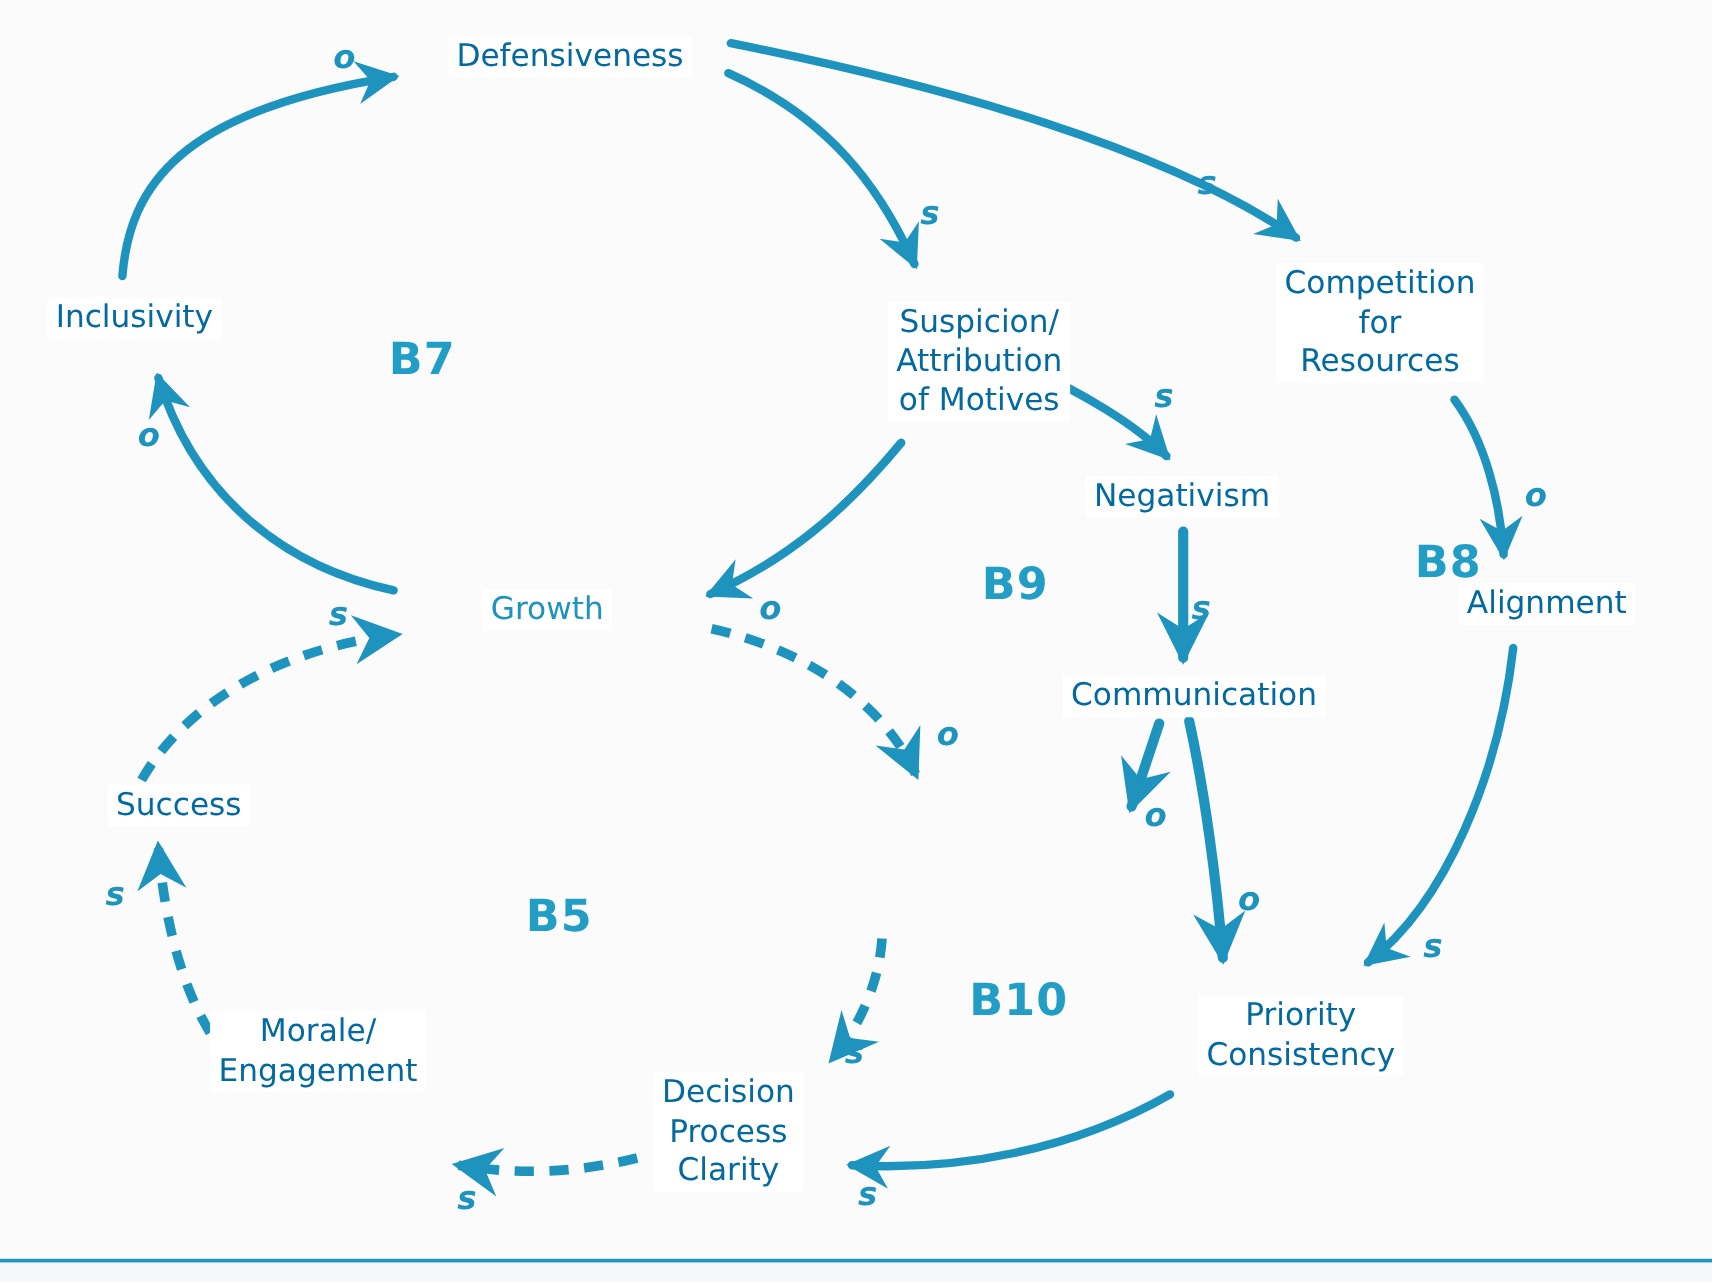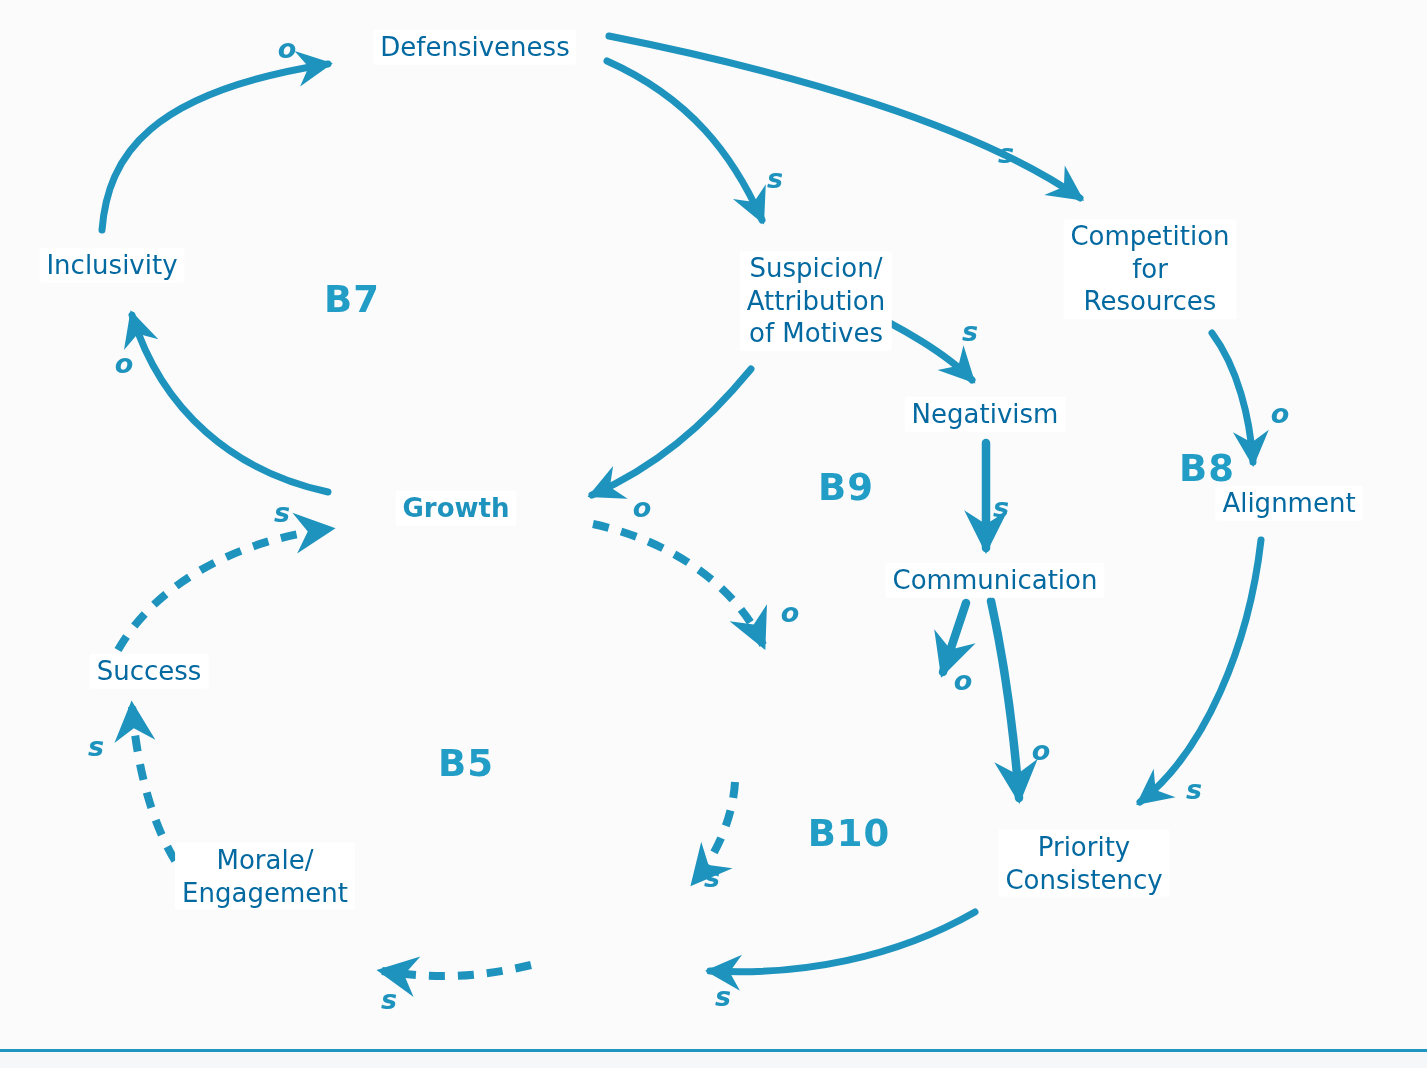--- a/index.html
+++ b/index.html
@@ -17,21 +17,21 @@
     white-space:pre-line;
     text-align:center;
     font-size:26px;
     line-height:1.25;
     font-weight:500;
     color:#0369a1;
     background:#ffffff;
     padding:1px 7px;
     border-radius:2px;
   }
-  .node.accent{color:#1d93bd;font-weight:700;text-align:center;}
+  .node.accent{color:#1d93bd;font-weight:400;text-align:center;}
   .loop-label{
     position:absolute;
     transform:translate(-50%,-50%);
     font-size:37px;
     font-weight:700;
     letter-spacing:1px;
     color:#219dc6;
   }
   .polarity{
     position:absolute;
@@ -96,20 +96,23 @@
 Resources</div>
   <div class="node" style="left:985px;top:414px;">Negativism</div>
   <div class="node accent" style="left:456px;top:508px;">Growth</div>
   <div class="node" style="left:1277px;top:503px;margin-left:12px;">Alignment</div>
   <div class="node" style="left:995px;top:580px;">Communication</div>
   <div class="node" style="left:149px;top:671px;">Success</div>
   <div class="node" style="left:1056px;top:863px;margin-left:28px;">Priority
 Consistency</div>
   <div class="node" style="left:265px;top:876px;">Morale/
 Engagement</div>
+  <div class="node" style="left:607px;top:943px;">Decision
+Process
+Clarity</div>
 
   <div class="loop-label" style="left:352px;top:299px;">B7</div>
   <div class="loop-label" style="left:846px;top:487px;">B9</div>
   <div class="loop-label" style="left:1172px;top:468px;margin-left:35px;">B8</div>
   <div class="loop-label" style="left:466px;top:763px;">B5</div>
   <div class="loop-label" style="left:849px;top:833px;">B10</div>
 
   <div class="polarity" style="left:287px;top:48px;">o</div>
   <div class="polarity" style="left:775px;top:178px;">s</div>
   <div class="polarity" style="left:1006px;top:153px;">s</div>

